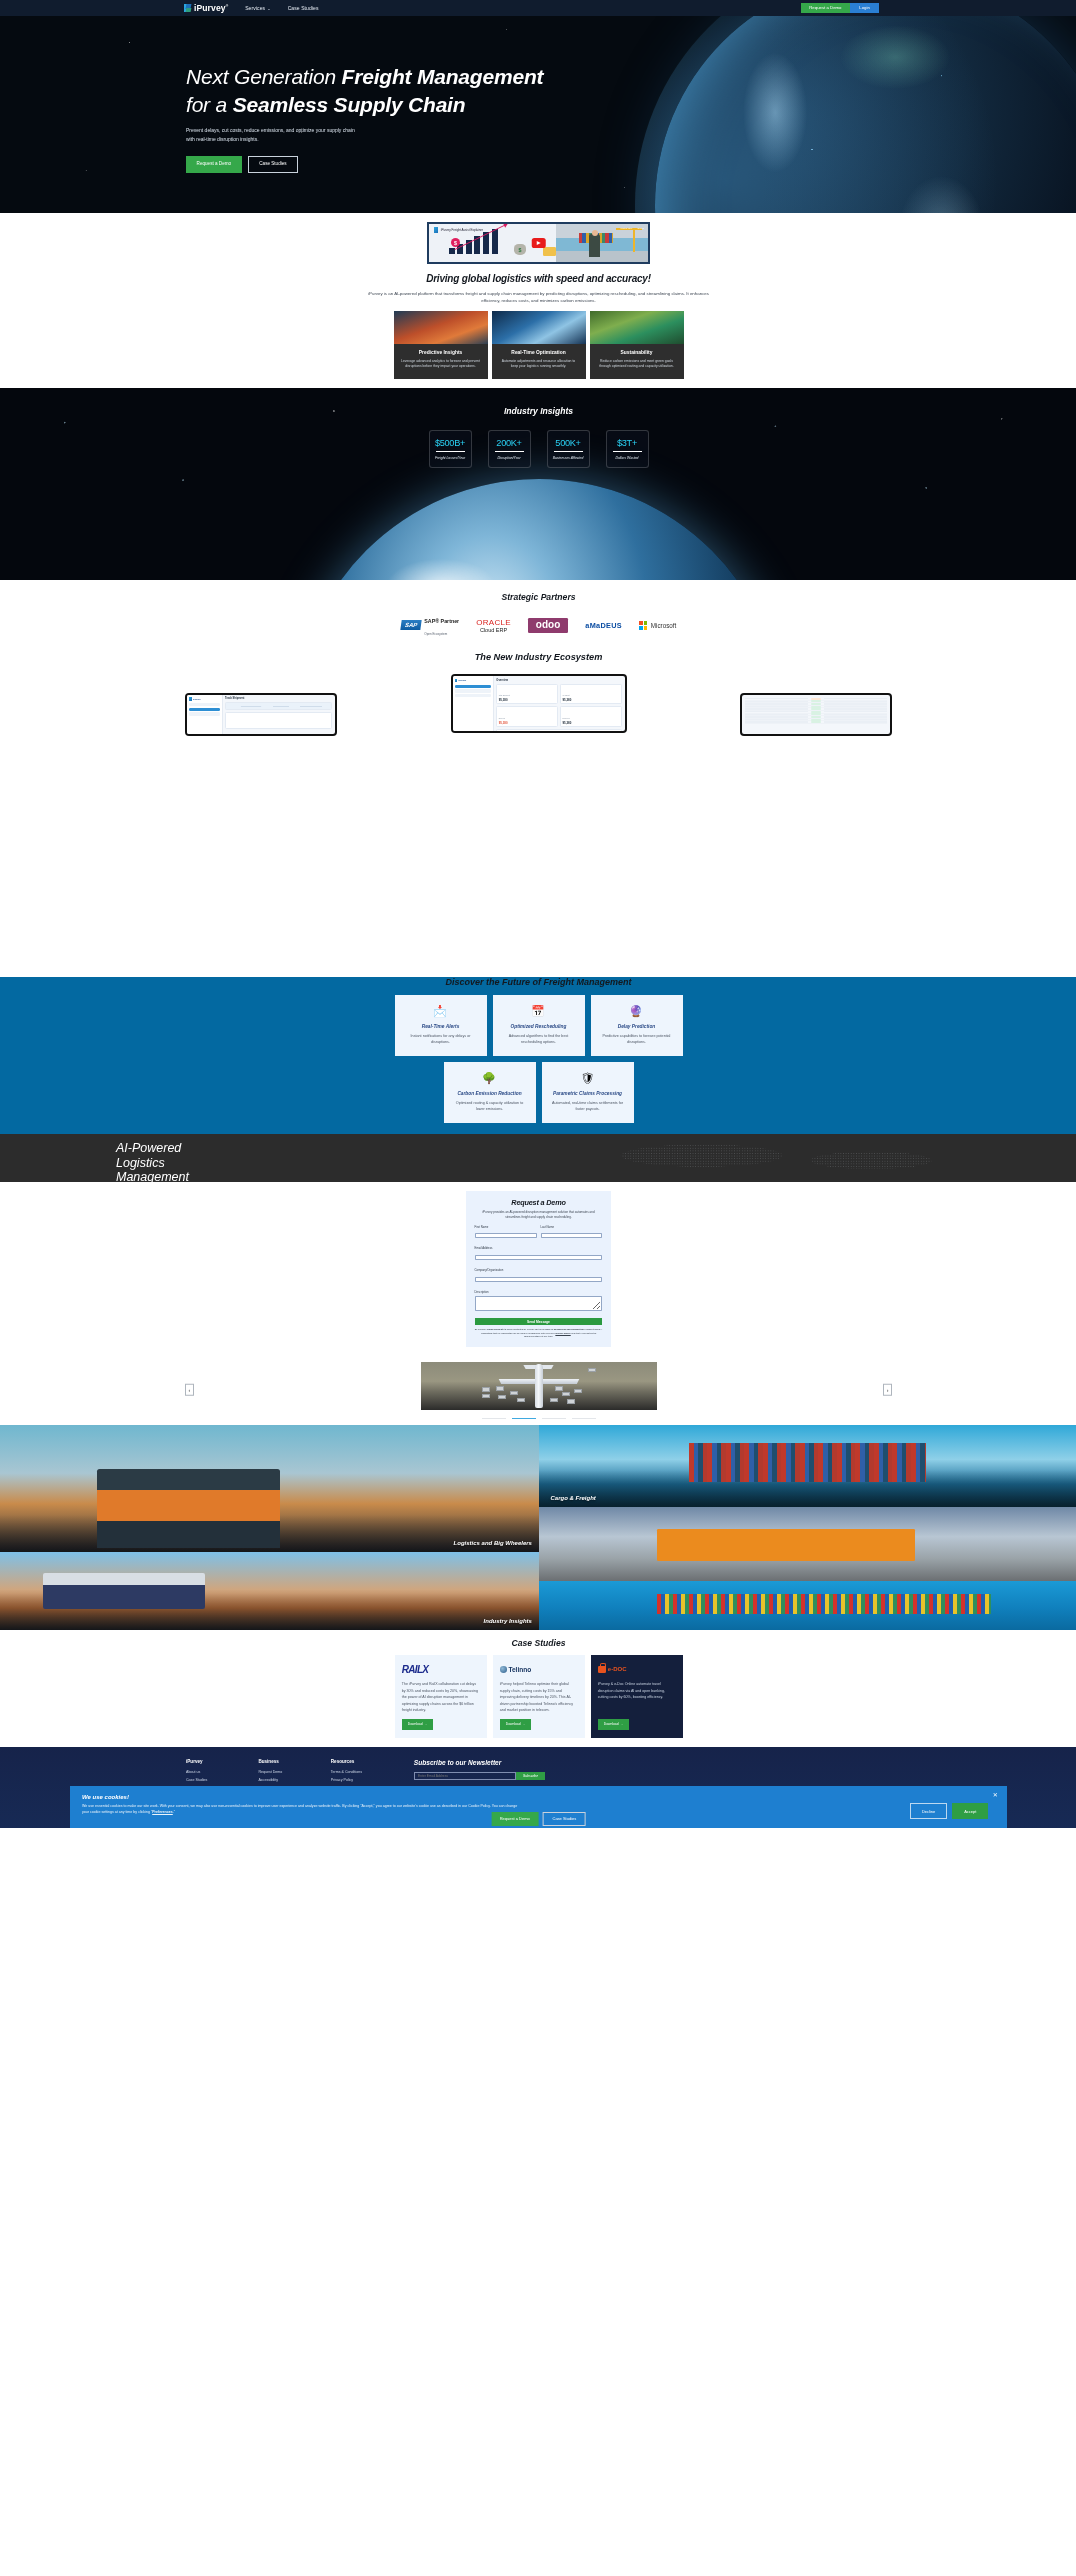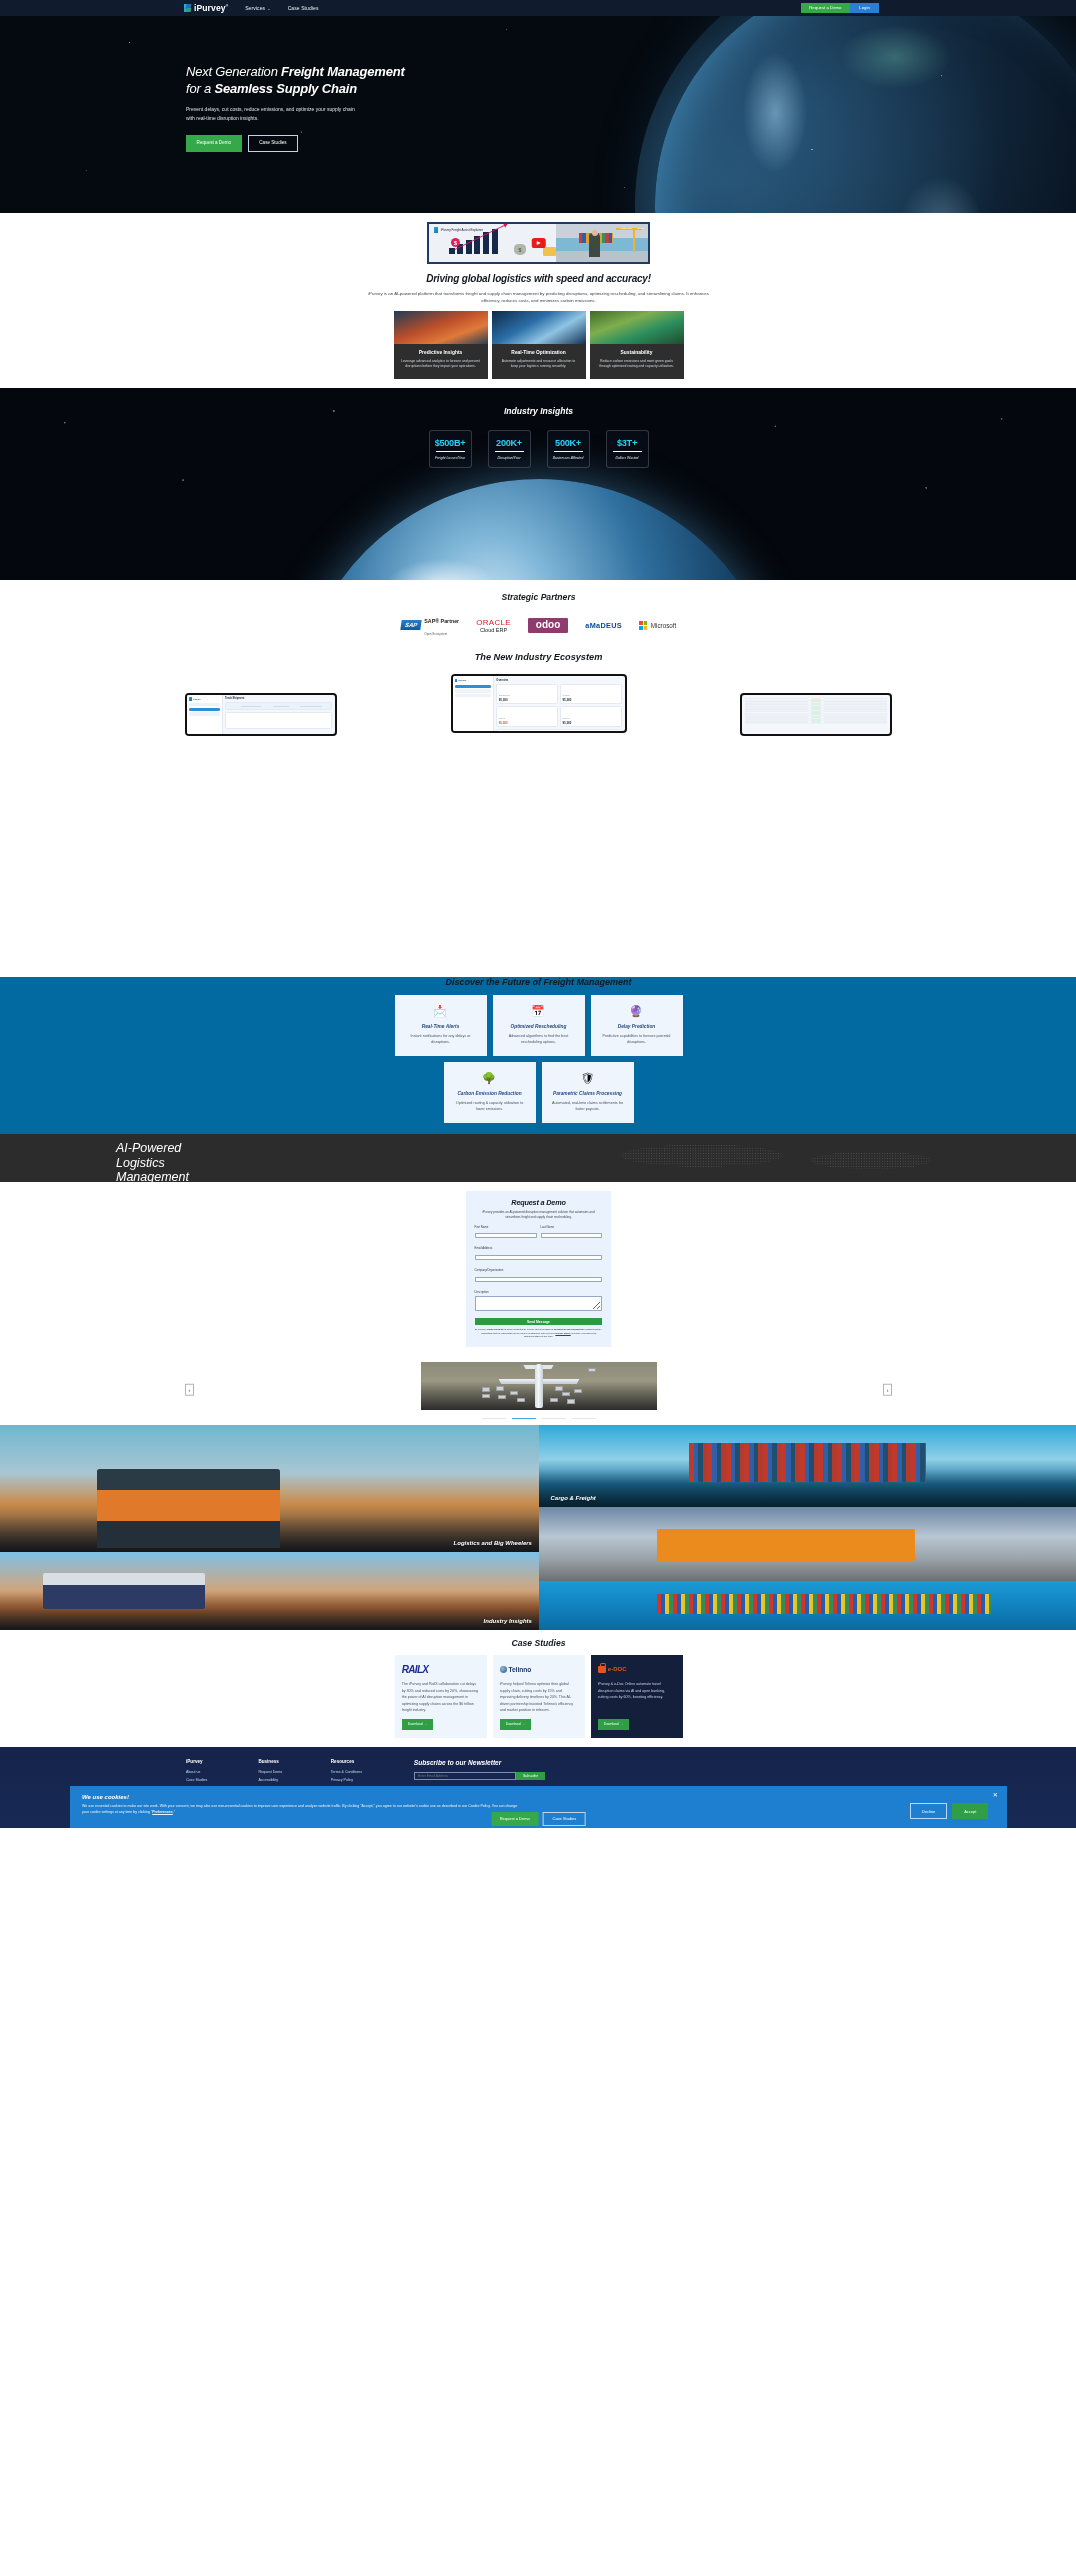--- a/index.html
+++ b/index.html
@@ -43,21 +43,21 @@
   .hero-globe:after{content:"";position:absolute;inset:-20px;border-radius:50%;
     background:radial-gradient(circle at 18% 45%, rgba(80,170,230,.30), transparent 55%);}
   .hero-stars{position:absolute;inset:0;
     background:
       radial-gradient(circle at 12% 20%, rgba(255,255,255,.5) 0 0.5px, transparent 0.7px),
       radial-gradient(circle at 28% 62%, rgba(255,255,255,.35) 0 0.5px, transparent 0.7px),
       radial-gradient(circle at 47% 14%, rgba(255,255,255,.3) 0 0.5px, transparent 0.7px),
       radial-gradient(circle at 58% 88%, rgba(255,255,255,.3) 0 0.5px, transparent 0.7px),
       radial-gradient(circle at 8% 80%, rgba(255,255,255,.25) 0 0.5px, transparent 0.7px);}
   .hero-inner{position:relative;z-index:5;padding-left:186px;padding-top:63px;}
-  .hero-h1{font-size:13px;line-height:1.32;color:#fff;font-style:italic;font-weight:300;letter-spacing:-0.2px;}
+  .hero-h1{font-size:21px;line-height:1.32;color:#fff;font-style:italic;font-weight:300;letter-spacing:-0.2px;}
   .hero-h1 b{font-weight:700;font-style:italic;}
   .hero-sub{margin-top:8px;font-size:5px;line-height:1.75;color:#d9e2ec;max-width:172px;}
   .hero-btns{margin-top:12px;display:flex;gap:6px;}
   .btn-green{background:#35a84a;color:#fff;font-size:4.6px;padding:5.3px 10.6px;border:0;line-height:1;}
   .btn-ghost{background:transparent;color:#fff;font-size:4.6px;padding:5.3px 10.6px;border:0.7px solid #c9d2dc;line-height:1;}
 
   
   .intro{background:#fff;padding:9.2px 0 0;}
   .video-frame{width:223px;height:42px;margin:0 auto;border:2px solid #1f3c5f;position:relative;overflow:hidden;background:#e9eef5;}
   .vf-left{position:absolute;left:0;top:0;width:58%;height:100%;background:#eef2f7;}
@@ -117,21 +117,21 @@
       radial-gradient(circle at 17% 48%, rgba(180,220,240,.4) 0 0.7px, transparent 1.1px),
       radial-gradient(circle at 31% 12%, rgba(255,255,255,.4) 0 0.7px, transparent 1.1px),
       radial-gradient(circle at 72% 20%, rgba(180,220,240,.45) 0 0.7px, transparent 1.1px),
       radial-gradient(circle at 86% 52%, rgba(180,220,240,.4) 0 0.7px, transparent 1.1px),
       radial-gradient(circle at 93% 16%, rgba(255,255,255,.35) 0 0.7px, transparent 1.1px);}
   .insights-h2{position:relative;z-index:3;text-align:center;padding-top:18px;color:#fff;font-size:8.6px;
     font-style:italic;font-weight:700;}
   .stat-row{position:relative;z-index:3;display:flex;justify-content:center;gap:16px;margin-top:14px;}
   .stat{width:43px;height:38px;border:0.7px solid rgba(255,255,255,.18);border-radius:3.3px;
     background:rgba(10,18,30,.45);display:flex;flex-direction:column;align-items:center;justify-content:center;}
-  .stat-v{color:#2ad2f5;font-size:9.2px;font-weight:700;letter-spacing:-0.3px;}
+  .stat-v{color:#2ad2f5;font-size:9.2px;font-weight:400;letter-spacing:-0.3px;}
   .stat-line{width:29px;height:0.7px;background:#fff;margin:3.3px 0 4px;}
   .stat-l{color:#e6eef6;font-size:3.4px;font-style:italic;}
 
   
   .partners{background:#fff;padding:12px 0 0;}
   .partners-h2{text-align:center;font-size:8.6px;font-style:italic;font-weight:700;color:#13181f;}
   .partner-row{display:flex;justify-content:center;align-items:center;gap:17px;margin-top:11.2px;}
   .p-sap{display:flex;align-items:center;gap:3.3px;}
   .p-sap .badge{background:linear-gradient(180deg,#2b7ec4,#0e5ca2);color:#fff;font-size:6px;font-weight:800;
     font-style:italic;padding:2px 4px;line-height:1;transform:skewX(-8deg);}

